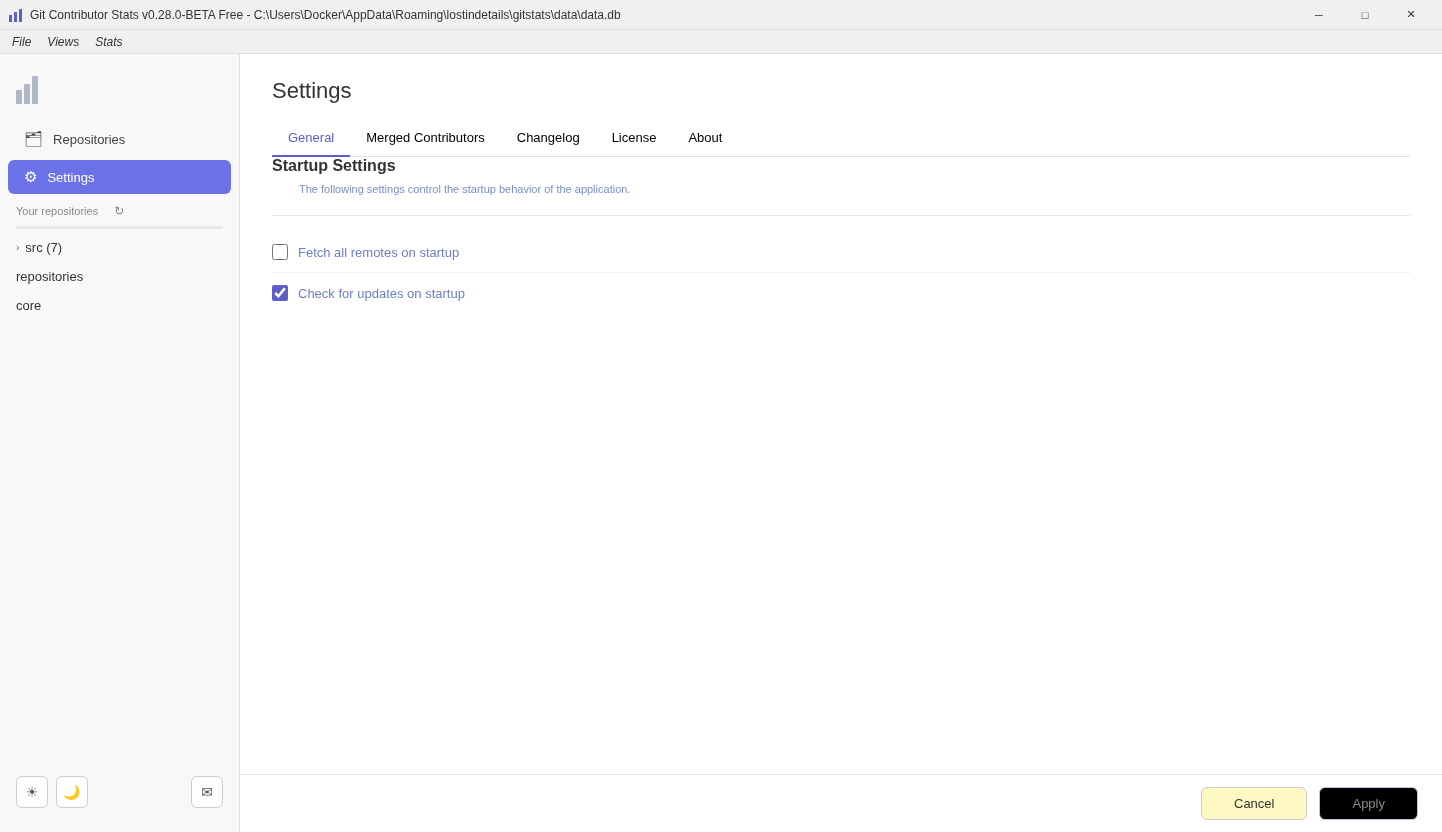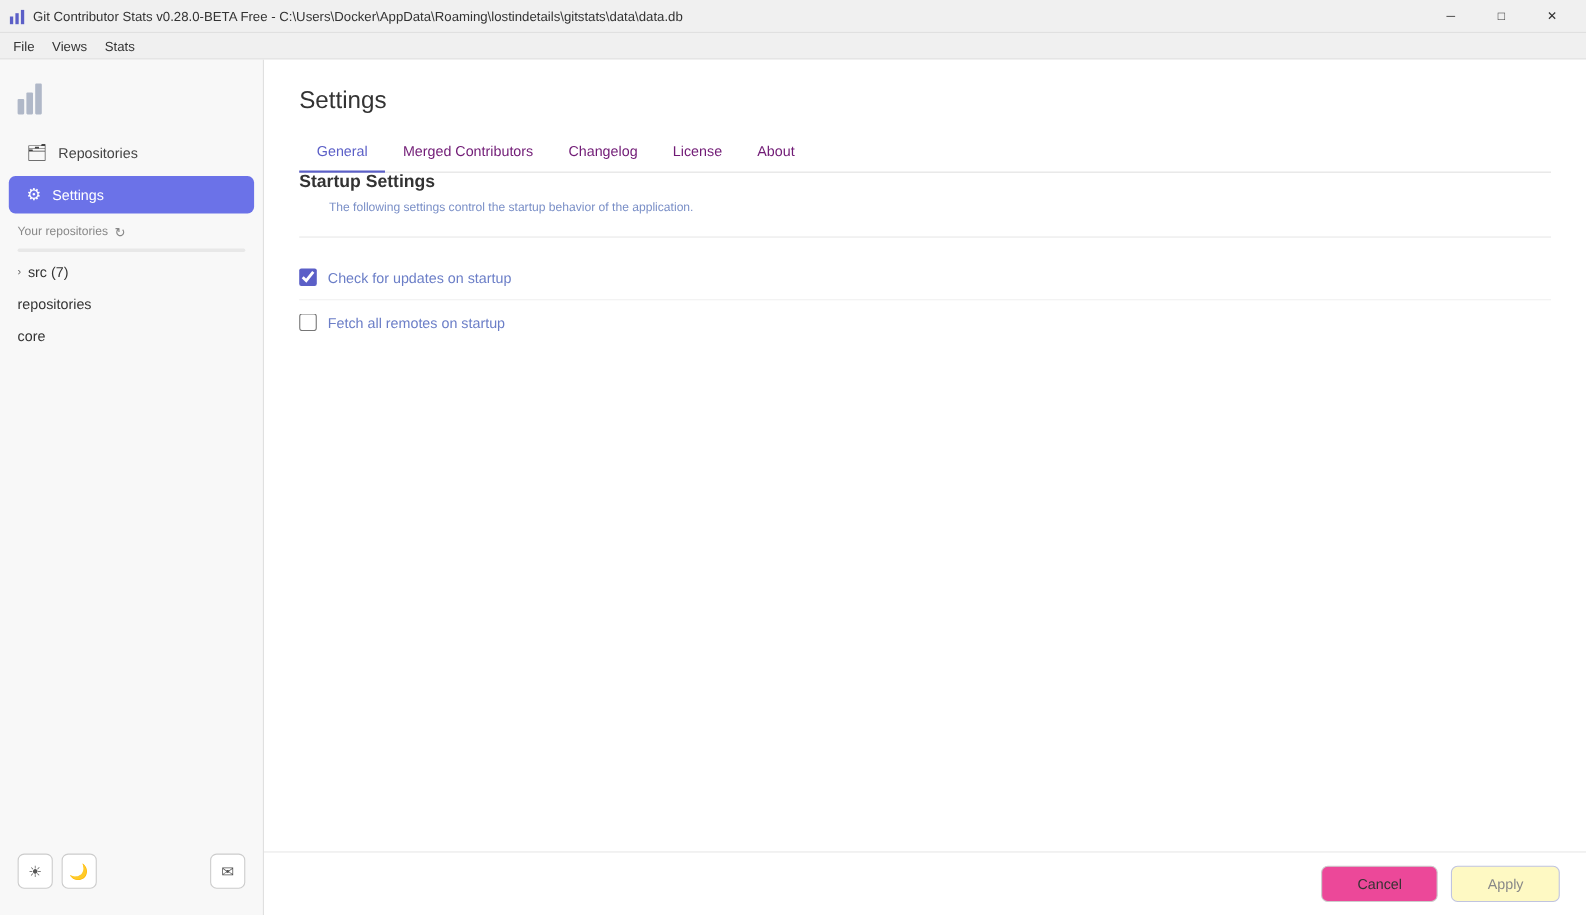--- a/index.html
+++ b/index.html
@@ -42,20 +42,21 @@
       align-items: center;
       padding: 0 4px;
       border-bottom: 1px solid #e0e0e0;
     }
     .menubar-item {
       padding: 2px 8px;
       font-size: 12px;
       color: #333;
       cursor: pointer;
       border-radius: 3px;
+      font-style: italic;
     }
 
     
     .app-body {
       display: flex;
       flex: 1;
       overflow: hidden;
     }
 
     
@@ -95,21 +96,21 @@
     }
     .sidebar-nav-item.active .nav-icon { color: white; }
     .nav-icon { font-size: 15px; }
 
     .sidebar-section-label {
       padding: 8px 16px 4px 16px;
       font-size: 11px;
       color: #888;
       display: flex;
       align-items: center;
-      gap: 6px;
+      gap: 16px;
     }
     .refresh-icon { font-size: 12px; cursor: pointer; }
 
     .repo-divider {
       height: 3px;
       background: #e8e8e8;
       margin: 4px 16px;
       border-radius: 2px;
     }
 
@@ -166,21 +167,21 @@
 
     
     .tabs {
       display: flex;
       border-bottom: 1px solid #e0e0e0;
     }
     .tab {
       padding: 10px 16px;
       cursor: pointer;
       font-size: 13px;
-      color: #701a75;
+      color: #000000;
       border-bottom: 2px solid transparent;
       margin-bottom: -1px;
     }
     .tab.active {
       color: #5b5fc7;
       border-bottom-color: #5b5fc7;
       font-weight: 500;
     }
 
     
@@ -234,25 +235,25 @@
       background: white;
     }
     .btn {
       padding: 8px 32px;
       border-radius: 6px;
       font-size: 13px;
       cursor: pointer;
       border: 1px solid #ccc;
     }
     .btn-cancel {
-      background: #ec4899;
+      background: #fef9c3;
       color: #333;
     }
     .btn-apply {
-      background: #fef9c3;
+      background: #000000;
       color: #888;
       border-color: #c0c4e0;
     }
   </style>
 </head>
 <body>
 
 <div class="titlebar">
   <div class="titlebar-icon">
     <svg width="16" height="16" viewBox="0 0 16 16">
@@ -336,29 +337,29 @@
         <div class="tab">License</div>
         <div class="tab">About</div>
       </div>
 
       <div class="section-title">Startup Settings</div>
       <div class="section-desc">The following settings control the startup behavior of the application.</div>
 
       <hr class="settings-divider">
 
       <div class="checkbox-row">
+        <input type="checkbox" class="checkbox-input" id="fetch-remotes" style="">
+        <label class="checkbox-label" for="fetch-remotes">Fetch all remotes on startup</label>
+      </div>
+
+      <div class="checkbox-row">
         <input type="checkbox" class="checkbox-input" id="check-updates" checked="" style="">
         <label class="checkbox-label" for="check-updates">Check for updates on startup</label>
       </div>
 
-      <div class="checkbox-row">
-        <input type="checkbox" class="checkbox-input" id="fetch-remotes" style="">
-        <label class="checkbox-label" for="fetch-remotes">Fetch all remotes on startup</label>
-      </div>
-
     </div>
 
     <div class="footer">
       <button class="btn btn-cancel">Cancel</button>
       <button class="btn btn-apply">Apply</button>
     </div>
   </div>
 
 </div>
 

